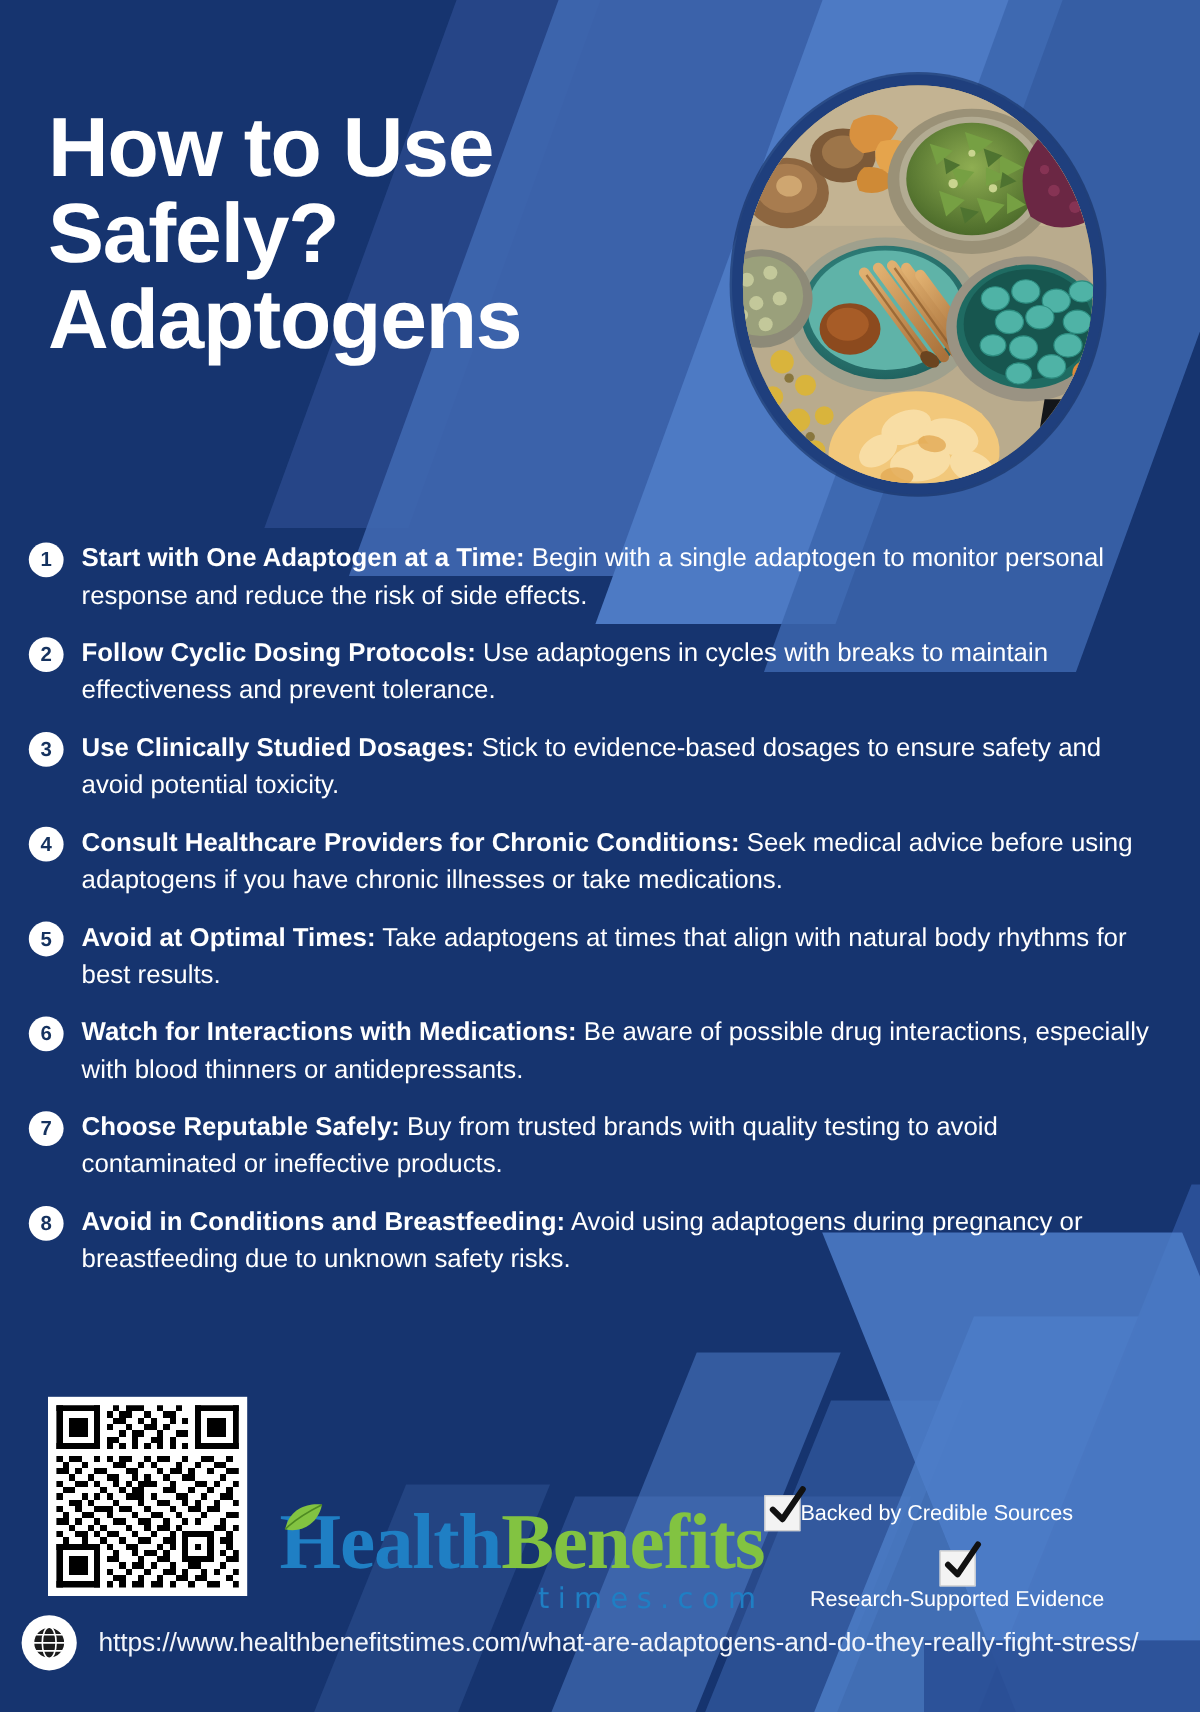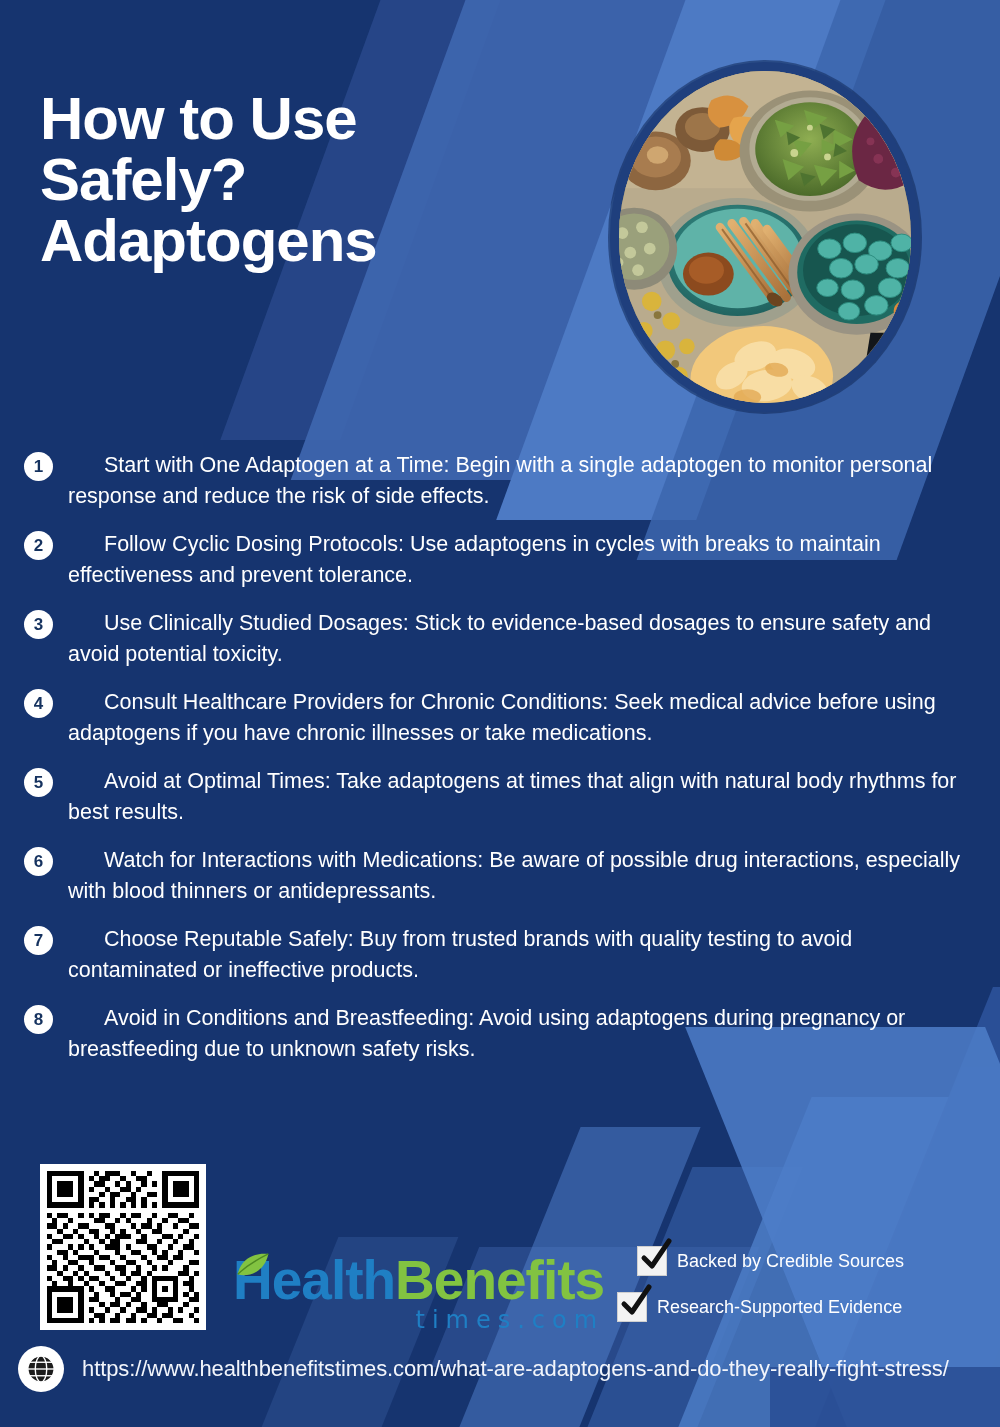--- a/index.html
+++ b/index.html
@@ -70,21 +70,21 @@
   }
   .cr3 {
     position:absolute; bottom:0; right:0;
     width:230px; height:60px; background:#2a4f96; opacity:.9;
   }
 
   
   #header { position:absolute; top:0; left:0; width:1000px; height:440px; }
   #title {
     position:absolute; left:40px; top:88px; width:540px;
-    font-size:60px; font-weight:bold; line-height:1.02;
+    font-size:70px; font-weight:bold; line-height:1.02;
     color:#ffffff; letter-spacing:-1px;
   }
 
   
   #hero-wrap {
     position:absolute; left:610px; top:62px;
     width:310px; height:350px;
     border-radius:50%;
     background:#1f3f7d;
     padding:9px;
@@ -111,58 +111,58 @@
     margin-bottom:18px;
   }
   .badge {
     position:absolute; left:10px; top:2px;
     width:29px; height:29px; border-radius:50%;
     background:#ffffff; color:#15325f;
     font-size:17px; font-weight:bold;
     display:flex; align-items:center; justify-content:center;
     line-height:1;
   }
-  .item .lead { font-weight:normal;margin-left:36px; }
+  .item .lead { font-weight:bold; }
 
   
   #footer { position:absolute; left:0; top:1150px; width:1000px; height:277px; }
 
   #qr {
     position:absolute; left:40px; top:14px;
     width:166px; height:166px;
     background:#ffffff; padding:7px;
   }
   #qr svg { display:block; width:100%; height:100%; }
 
   #logo {
     position:absolute; left:233px; top:98px;
     font-size:0;
     white-space:nowrap;
   }
   .logo-main {
-    font-size:55px; font-weight:bold; letter-spacing:-1px;
-    font-family:Liberation Sans, sans-serif;
+    font-size:66px; font-weight:bold; letter-spacing:-1px;
+    font-family:Liberation Serif, serif;
   }
   .logo-health { color:#1f7fc4; }
   .logo-benefits { color:#82c341; }
   .logo-tld {
     display:block; text-align:right;
     font-size:24px; letter-spacing:7px; color:#1f7fc4;
     margin-top:-6px; font-family:"DejaVu Sans", sans-serif;
   }
   #logo-leaf {
     position:absolute; left:3px; top:4px;
     width:34px; height:26px;
   }
 
   .check-row {
-    position:absolute; display:flex; align-items:center; gap:10px;
+    position:absolute; display:flex; align-items:center; gap:0;
   }
   .check-row.r1 { left:637px; top:96px; }
-  .check-row.r2 { left:617px; top:142px; }
+  .check-row.r2 { left:675px; top:142px;flex-direction:column; }
   .checkbox {
     position:relative;
     width:30px; height:30px; background:#f3f3f3;
     border:1px solid #cfcfcf; flex:none;
   }
   .checkbox svg { position:absolute; left:-2px; top:-10px; width:38px; height:38px; }
   .check-label { color:#ffffff; font-size:18px; white-space:nowrap; }
 
   #url-row {
     position:absolute; left:18px; top:196px;

